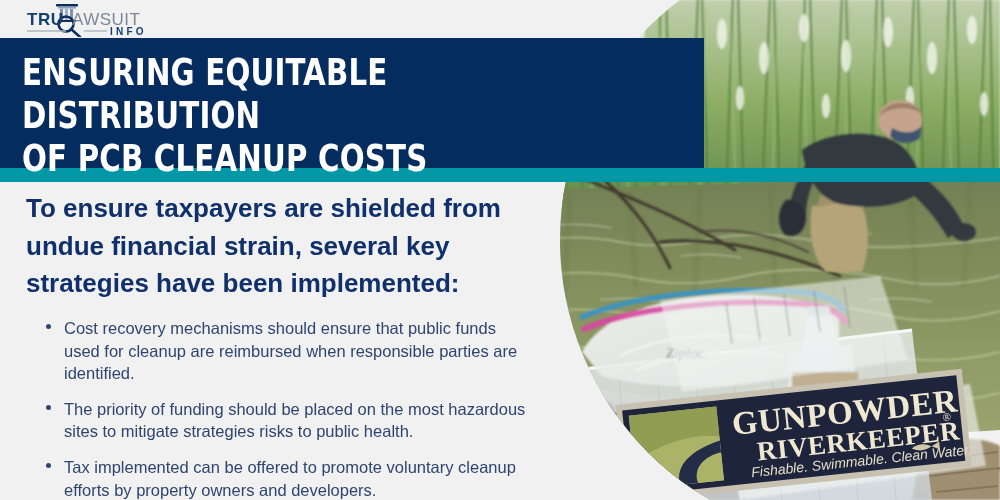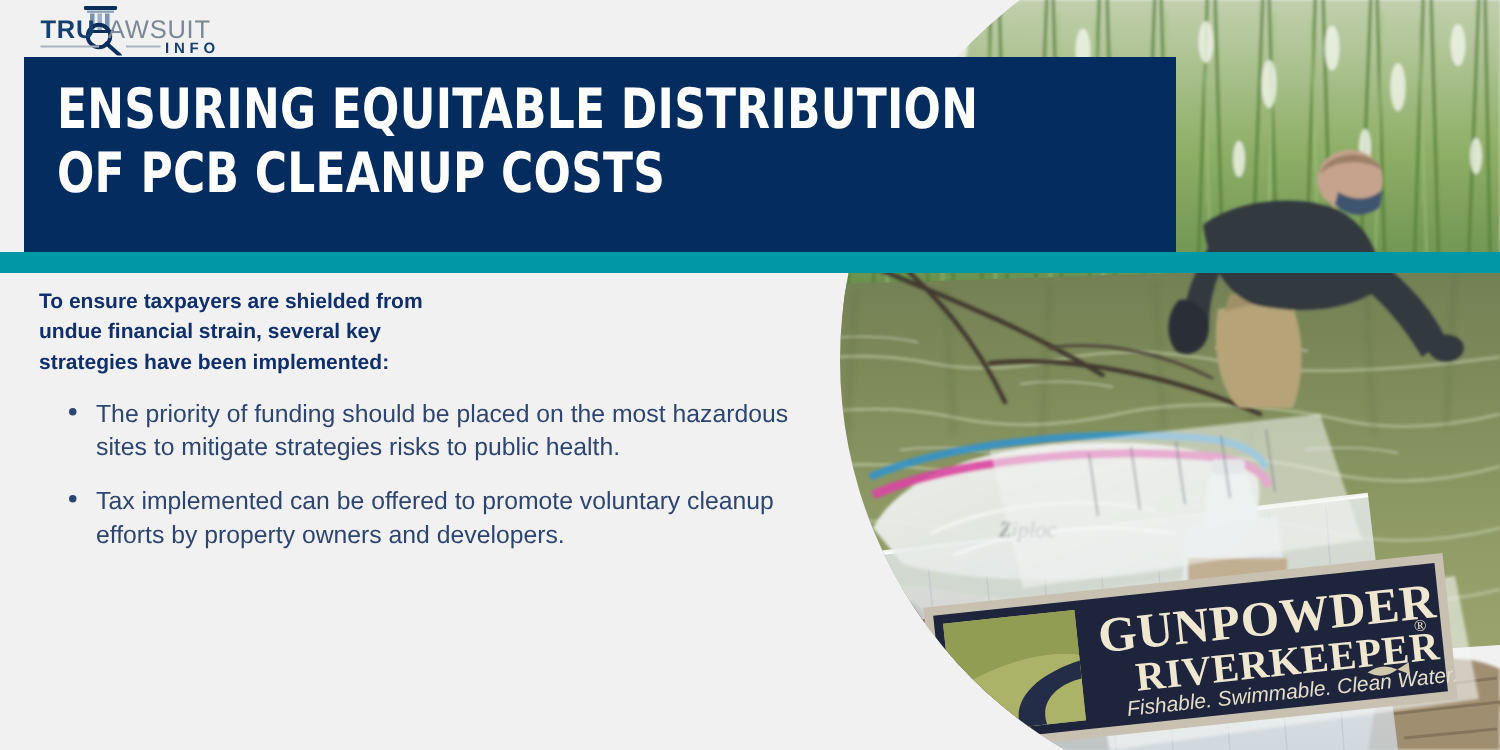--- a/index.html
+++ b/index.html
@@ -25,21 +25,21 @@
     clip-path:circle(300px at 320px 240px);
     overflow:hidden;
   }
   .photo-img{position:absolute;left:0;top:0;width:460px;height:500px;}
 
   
   .logo{position:absolute;left:14px;top:3px;width:150px;height:34px;z-index:6;}
 
   
   .title-bar{
-    position:absolute;left:16px;top:38px;width:768px;height:130px;
+    position:absolute;left:0;top:38px;width:704px;height:130px;
     background:#052c5e;z-index:5;
     box-sizing:border-box;padding:14px 20px 0 22px;
   }
   .title-text{
     color:#ffffff;
     font-family:"Liberation Sans Narrow","DejaVu Sans Condensed","Liberation Sans",sans-serif;
     font-weight:700;
     font-size:37px;
     line-height:1.16;
     letter-spacing:0.2px;
@@ -48,21 +48,21 @@
     transform-origin:left top;
     white-space:pre-line;
   }
 
   
   .teal-bar{position:absolute;left:0;top:168px;width:1000px;height:14px;background:#0097a7;z-index:4;}
 
   
   .content{position:absolute;left:0;top:190px;width:545px;z-index:6;padding:0 10px 0 26px;box-sizing:border-box;}
   .lead{
-    color:#10306b;font-weight:700;font-size:14px;line-height:1.45;margin:0 0 14px 0;
+    color:#10306b;font-weight:700;font-size:26px;line-height:1.45;margin:0 0 14px 0;
     white-space:pre-line;
   }
   ul.bullets{margin:0;padding:0 0 0 20px;list-style:none;}
   ul.bullets li{
     position:relative;
     color:#2e4570;font-size:16.5px;line-height:1.37;font-weight:400;
     margin:0 0 13px 0;padding-left:18px;
   }
   ul.bullets li .bull{
     position:absolute;left:0;top:7px;width:5px;height:5px;border-radius:50%;
@@ -433,20 +433,24 @@
 
   <div class="teal-bar"></div>
 
   <div class="content">
     <p class="lead">To ensure taxpayers are shielded from
 undue financial strain, several key
 strategies have been implemented:</p>
     <ul class="bullets">
       <li>
         <span class="bull"></span>
+        <span>Cost recovery mechanisms should ensure that public funds used for cleanup are reimbursed when responsible parties are identified.</span>
+      </li>
+      <li>
+        <span class="bull"></span>
         <span>The priority of funding should be placed on the most hazardous sites to mitigate strategies risks to public health.</span>
       </li>
       <li>
         <span class="bull"></span>
         <span>Tax implemented can be offered to promote voluntary cleanup efforts by property owners and developers.</span>
       </li>
     </ul>
   </div>
 
 </div>

